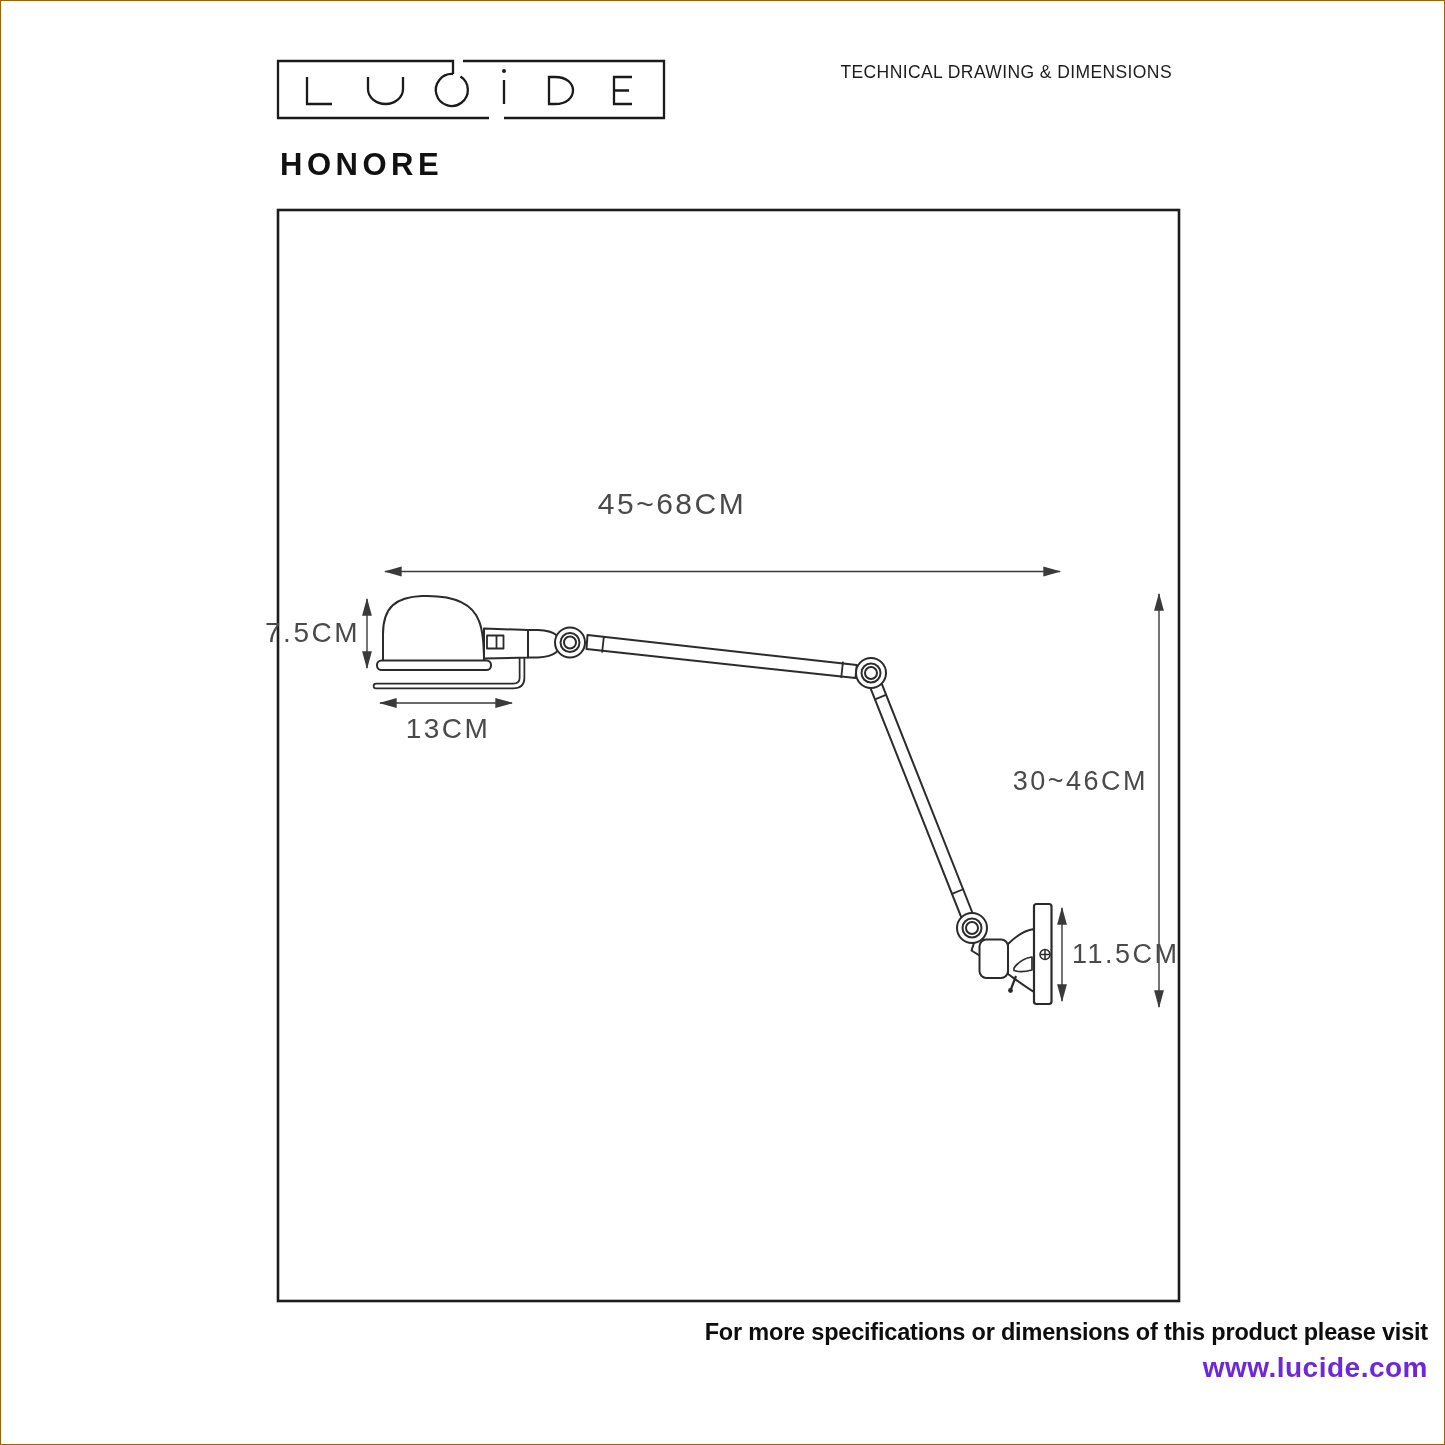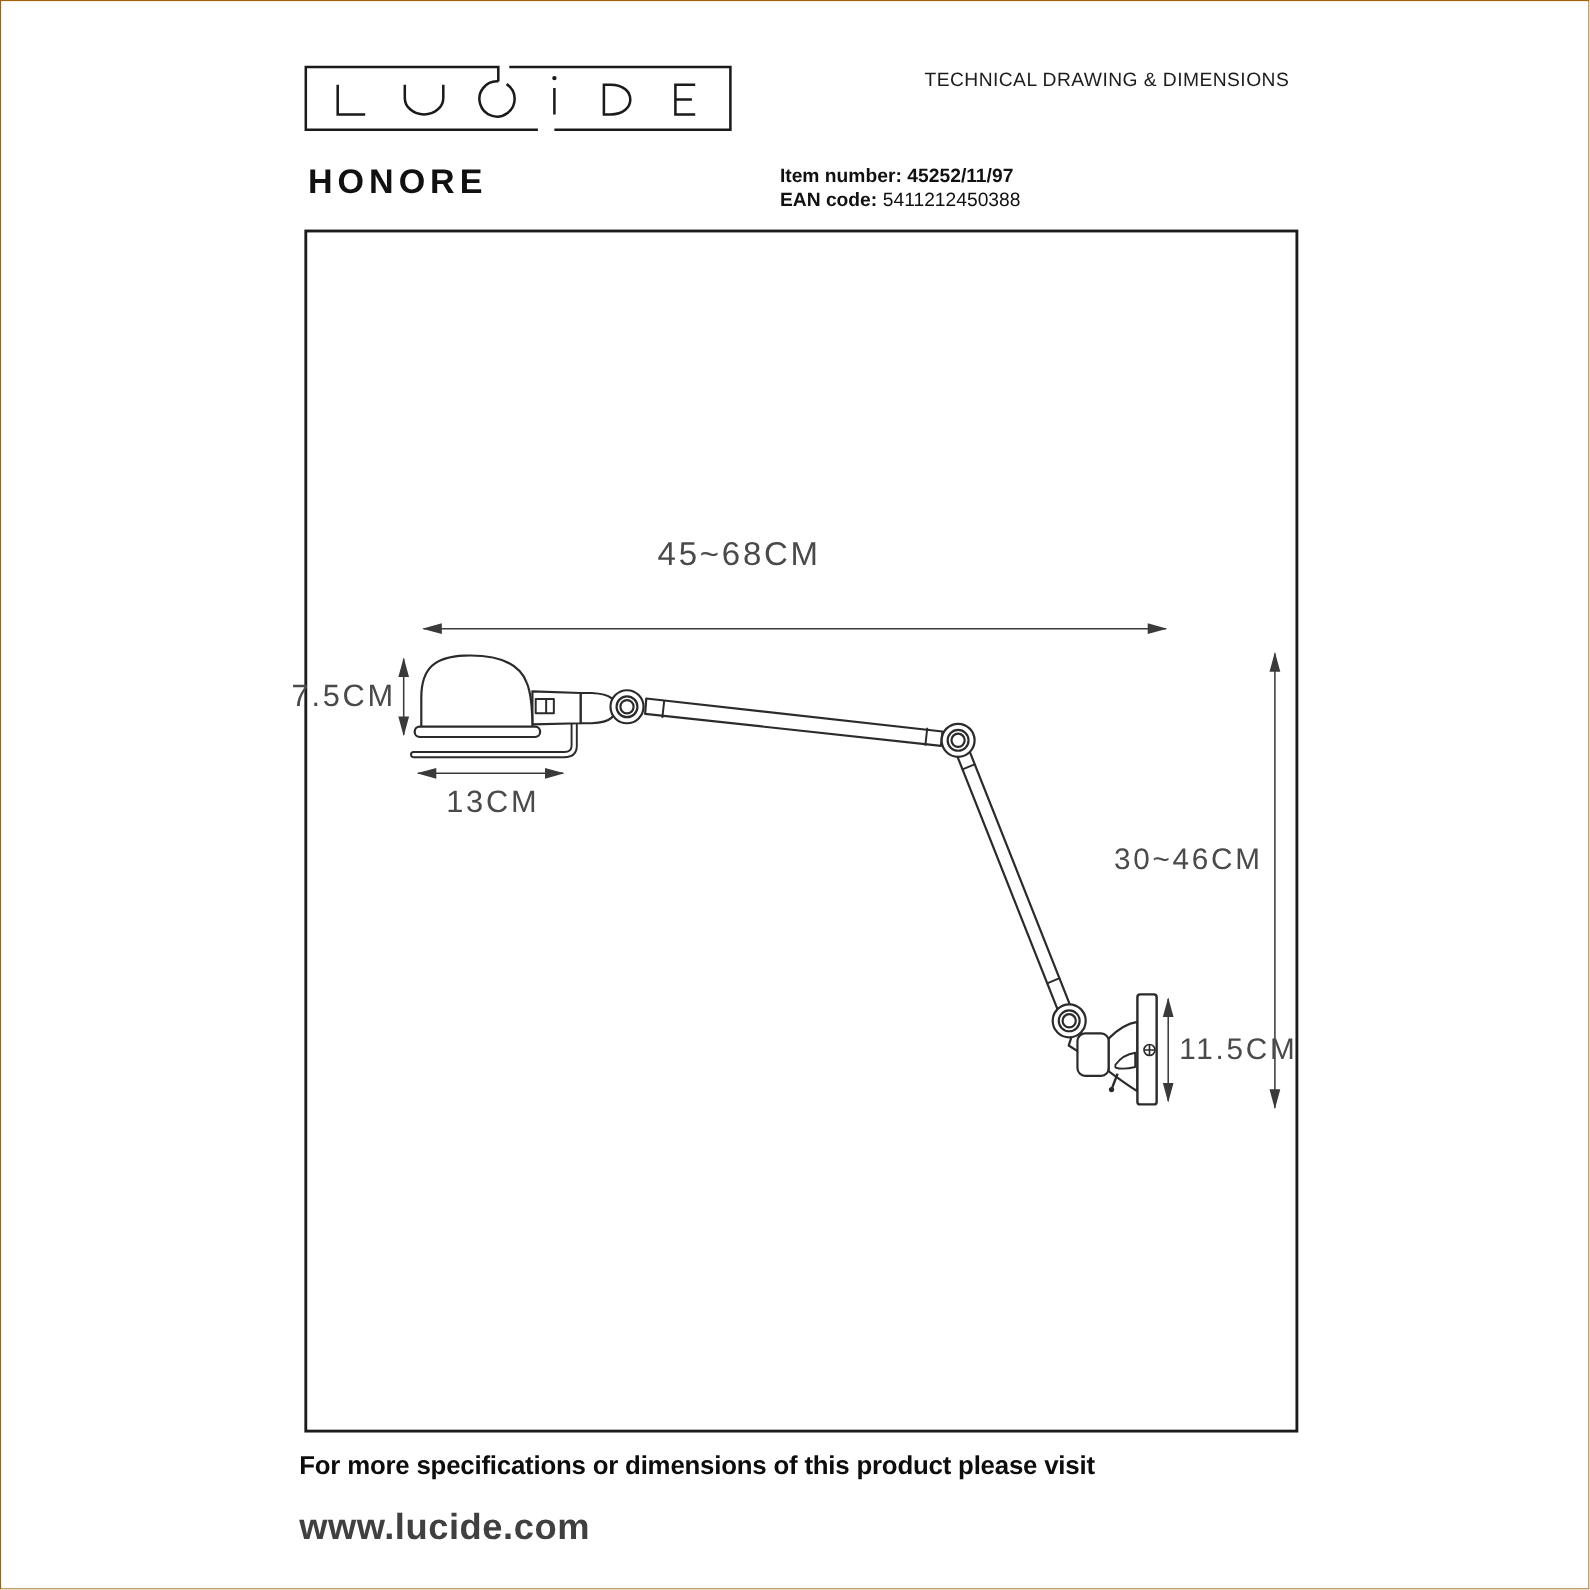--- a/index.html
+++ b/index.html
@@ -24,54 +24,46 @@
     font-size:31px; font-weight:700; letter-spacing:4.5px; color:#111;
   }
   #product-meta{
     top:147px; left:708px;
     font-size:17.5px; line-height:22px; color:#111;
     white-space:nowrap;
   }
   #product-meta .b{font-weight:700;}
   #product-meta .val{margin-left:5px;}
   #footer{
-    top:1318px; left:271px; width:1140px;
+    top:1318px; left:287px; width:1140px;text-align:right;
   }
   #footer .f1{
     font-size:23.5px; font-weight:700; color:#0d0d0d;
     letter-spacing:-0.2px; white-space:nowrap;
   }
   #footer .f2{
-    margin-top:23px;
-    font-size:33px; font-weight:700; color:#404040; letter-spacing:0.5px;
+    margin-top:6px;
+    font-size:28px; font-weight:700; color:#6d28d9; letter-spacing:0.5px;
   }
   svg text.dim{
     font-family:"Liberation Sans", sans-serif;
     fill:#4a4a4a;
     letter-spacing:2.5px;
   }
   svg{display:block;}
 </style>
 </head>
 <body>
 
 <div id="page">
 
   <div id="tech-title" class="abs">TECHNICAL DRAWING &amp; DIMENSIONS</div>
 
   <div id="product-name" class="abs">HONORE</div>
 
-  <div id="product-meta" class="abs">
-    <div>
-      <span class="b">Item number:</span><span class="b val">45252/11/97</span>
-    </div>
-    <div>
-      <span class="b">EAN code:</span><span class="val">5411212450388</span>
-    </div>
-  </div>
 
   <svg class="abs" style="left:0;top:0;" width="1445" height="1445" viewBox="0 0 1445 1445">
     <defs>
       <marker id="ah" viewBox="0 0 12 8" refX="11.2" refY="4" markerWidth="13" markerHeight="8.5" orient="auto-start-reverse">
         <path d="M0,0.7 L12,4 L0,7.3 Z" fill="#3a3a3a"></path>
       </marker>
     </defs>
 
     <g stroke="#1a1a1a" stroke-width="2.3" fill="none" stroke-linejoin="miter" stroke-linecap="butt">
       <title>LUCIDE</title>

